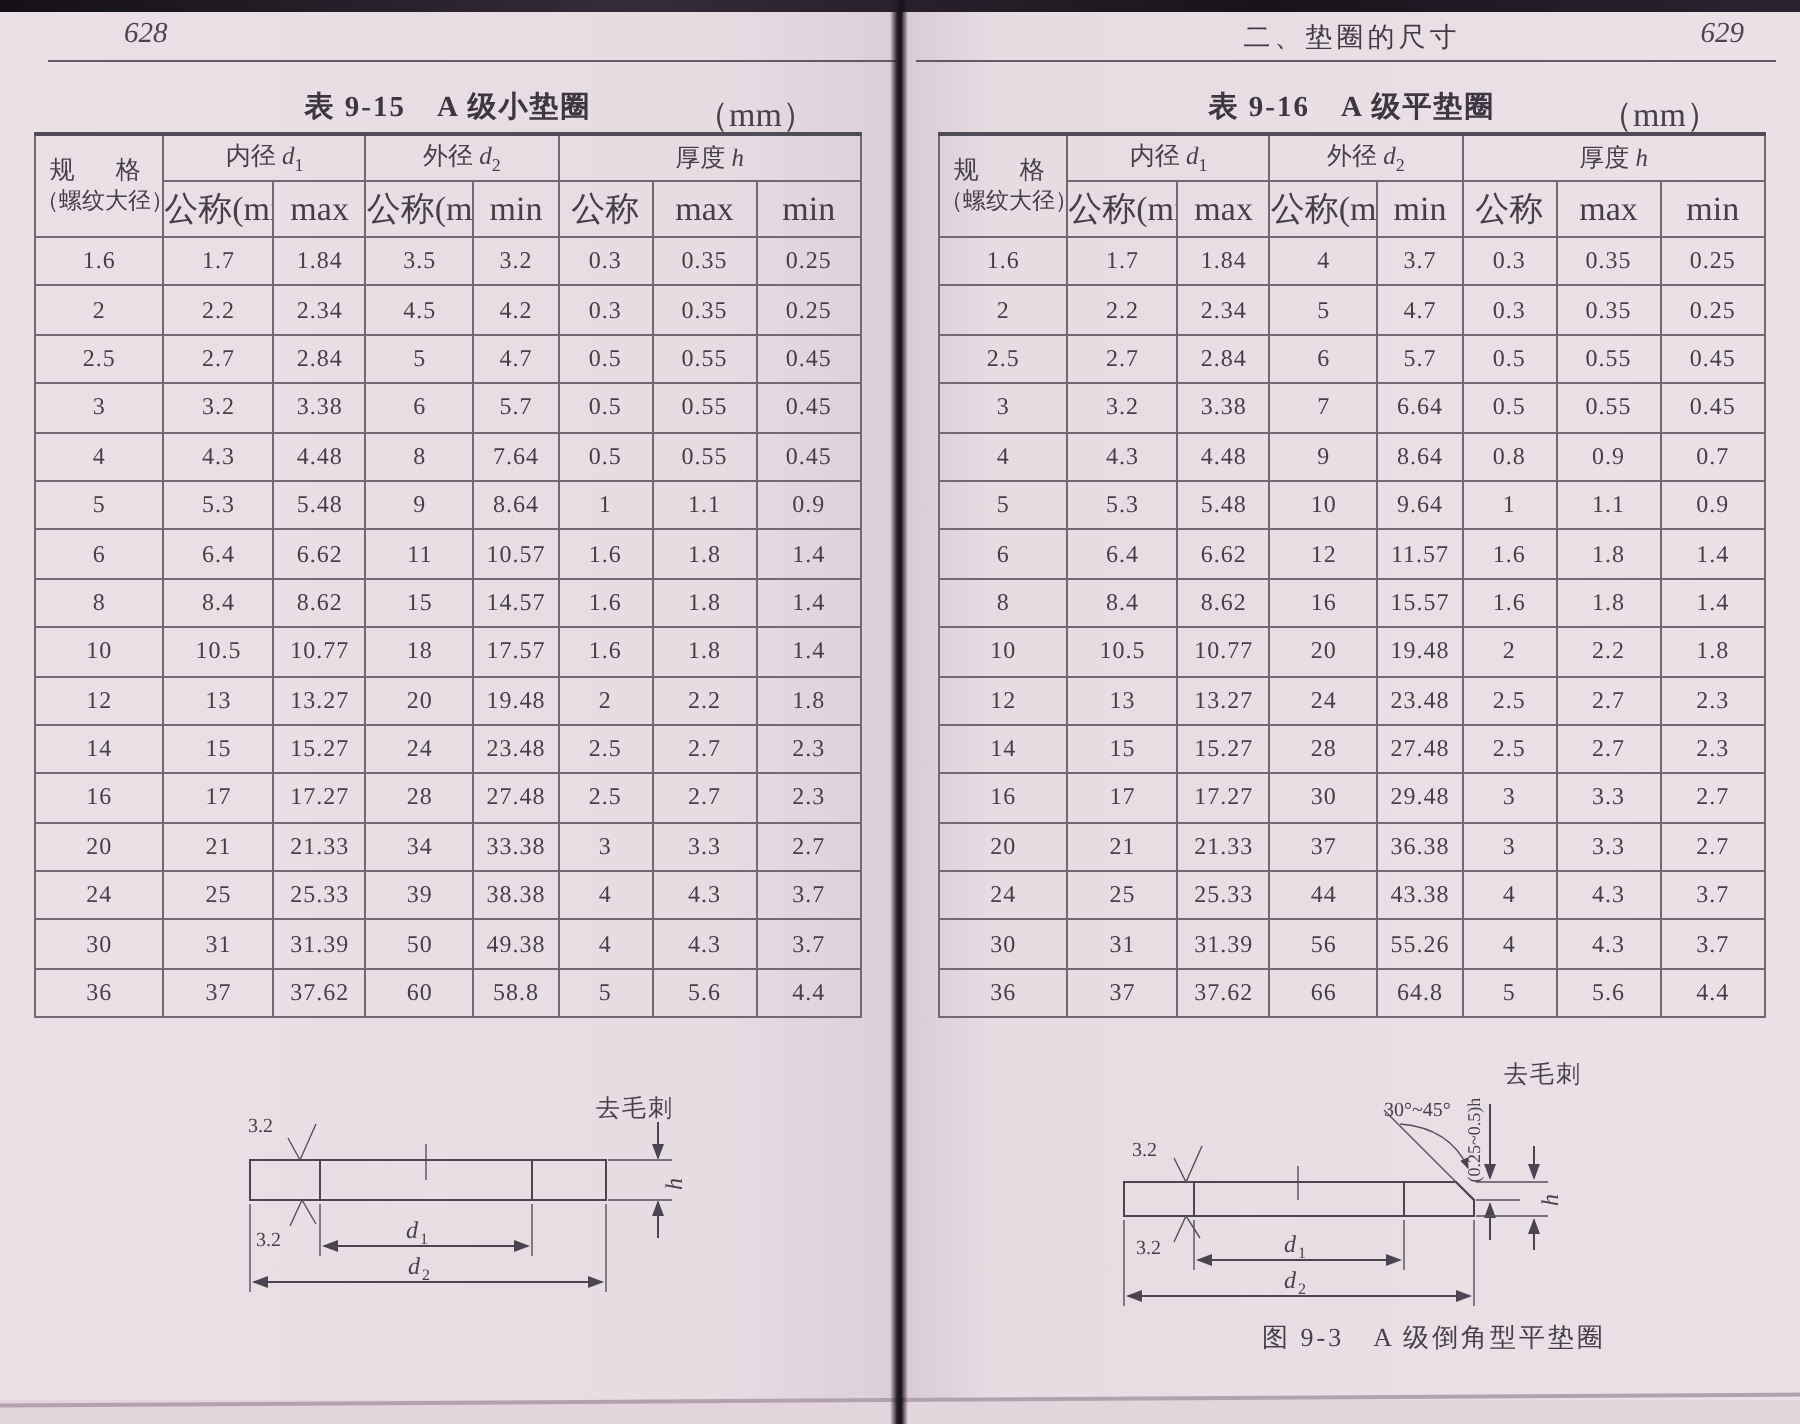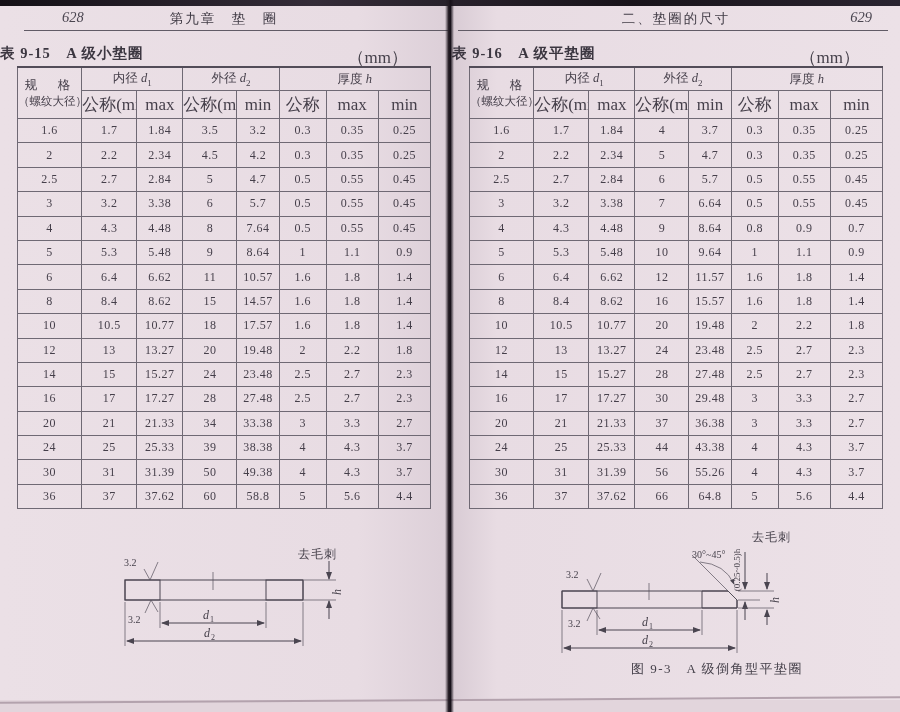--- a/index.html
+++ b/index.html
@@ -17,21 +17,21 @@
 
   .pageno{position:absolute;top:9px;font-style:italic;font-size:14.5px;color:#4a4550;margin-left:32px;}
   .page.left  .pageno{left:30px;}
   .page.right .pageno{right:28px;}
   .runhead{position:absolute;top:10px;left:0;width:100%;text-align:center;
            font-size:13.5px;letter-spacing:2px;color:#413c46;}
   .headrule{position:absolute;top:30px;height:1px;background:#615b66;}
   .page.left  .headrule{left:24px;right:0px;}
   .page.right .headrule{left:6px;right:12px;}
 
-  .tbl-title{position:absolute;top:44px;left:0;width:100%;
+  .tbl-title{position:absolute;top:44px;left:0;width:100%;text-align:center;
              font-weight:bold;font-size:14.5px;letter-spacing:1px;color:#3c3741;}
   .tbl-unit{position:absolute;top:46px;right:40px;font-size:17px;}
 
   table.data{position:absolute;left:17px;top:66px;width:414px;border-collapse:collapse;
              table-layout:fixed;font-size:12px;color:#453f4a;
              border:1px solid #5d5763;border-top:2px solid #524c58;}
   table.data th,table.data td{border:1px solid #6f6974;padding:0;text-align:center;
              font-weight:normal;overflow:hidden;white-space:nowrap;}
   table.data thead tr.grp th{height:22px;font-size:12.5px;}
   table.data thead tr.sub th{height:27px;font-size:17px;}
@@ -64,21 +64,20 @@
   svg .ftv{font-size:9px;}
 </style>
 </head>
 <body>
 
 <div class="canvas">
   <div class="topstrip"></div>
 
   <div class="page left">
     <div class="pageno">628</div>
-    <div class="runhead">第九章　垫　圈</div>
     <div class="headrule"></div>
 
     <div class="tbl-title">表 9-15　A 级小垫圈</div>
     <div class="tbl-unit">（mm）</div>
 
     <table class="data">
       <colgroup>
           <col style="width:64px">
           <col style="width:55px">
           <col style="width:46px">

